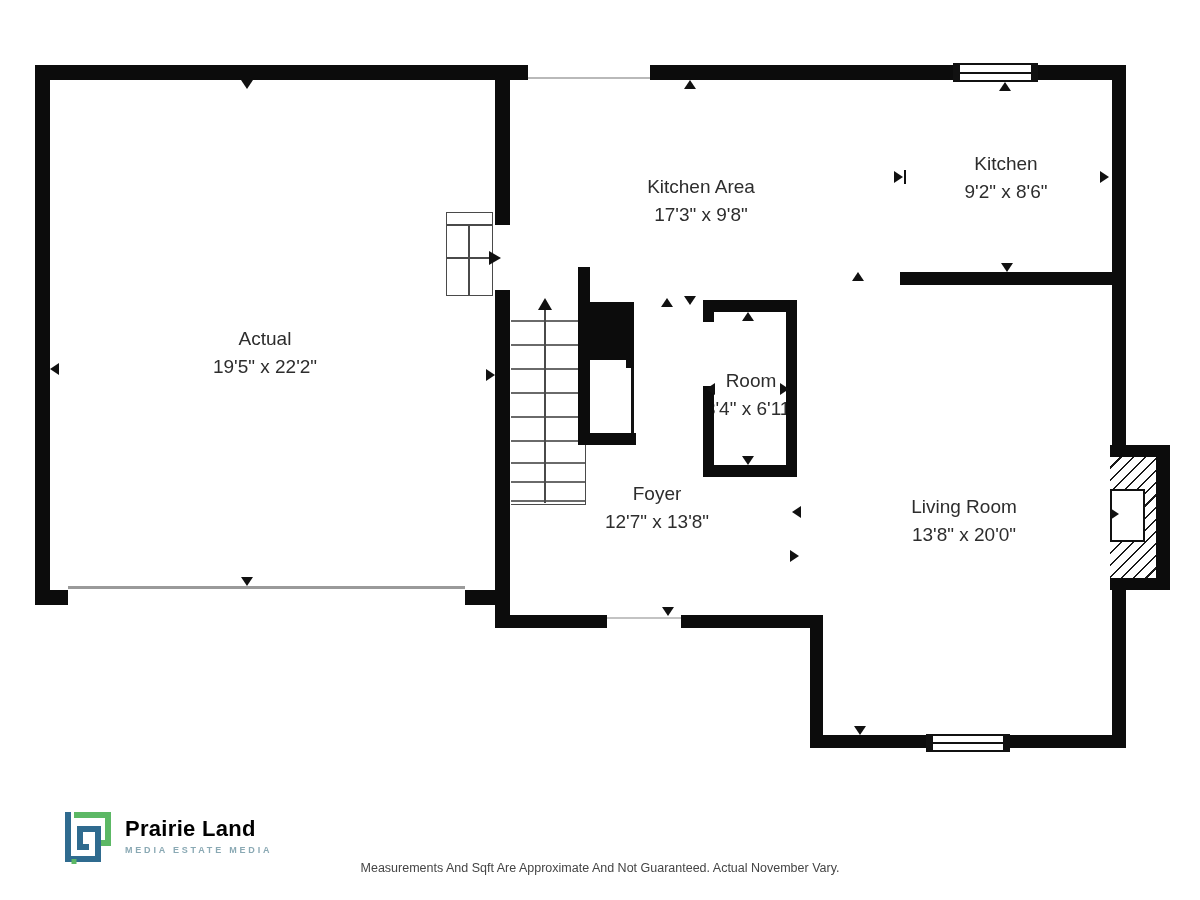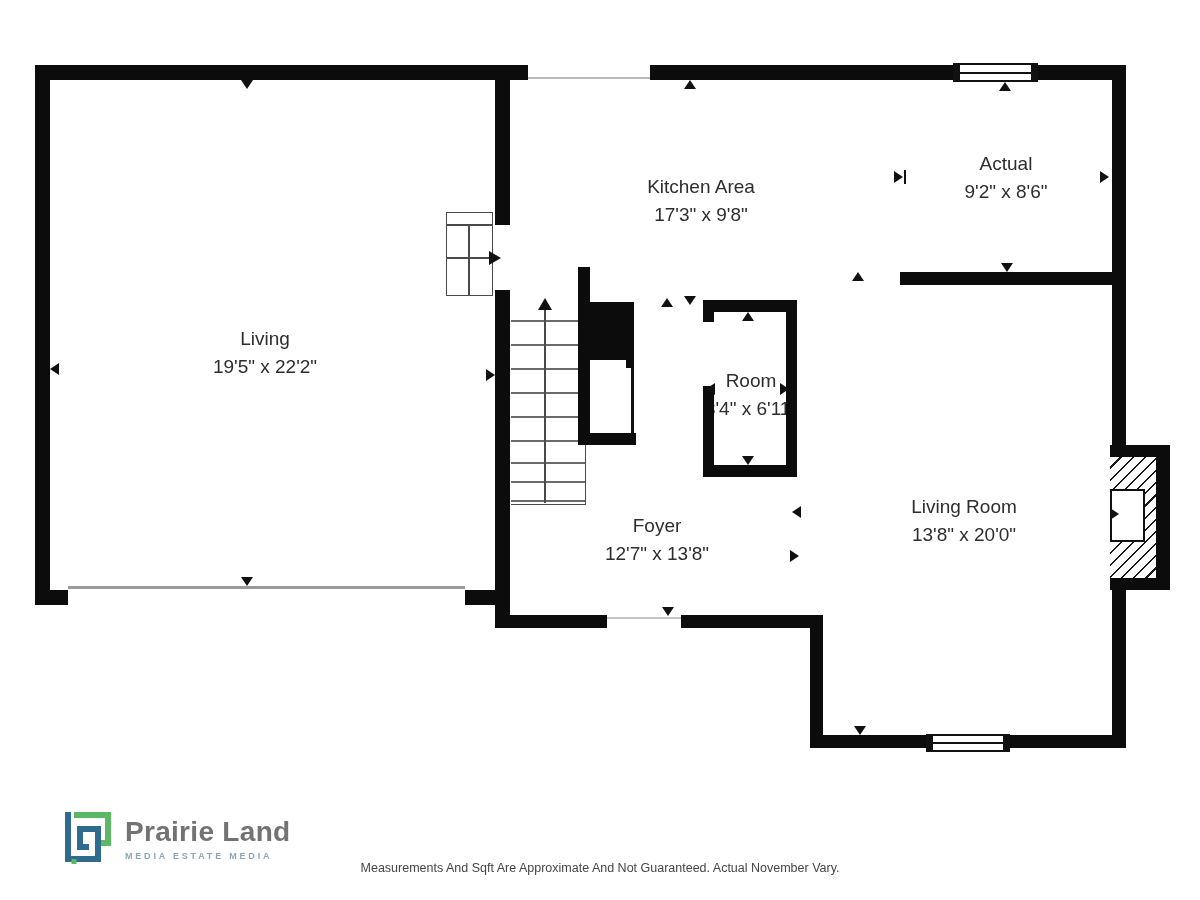--- a/index.html
+++ b/index.html
@@ -27,21 +27,21 @@
   .firebox{position:absolute;background:#fff;border:2px solid #111;box-sizing:border-box;z-index:5;}
   
   .tu,.td,.tl,.tr{position:absolute;width:0;height:0;z-index:6;}
   .tu{border-left:6px solid transparent;border-right:6px solid transparent;border-bottom:9px solid #111;}
   .td{border-left:6px solid transparent;border-right:6px solid transparent;border-top:9px solid #111;}
   .tl{border-top:6px solid transparent;border-bottom:6px solid transparent;border-right:9px solid #111;}
   .tr{border-top:6px solid transparent;border-bottom:6px solid transparent;border-left:9px solid #111;}
   
   .logo{position:absolute;left:55px;top:810px;display:flex;align-items:flex-start;z-index:2;}
   .logo-text{margin-left:10px;padding-top:6px;}
-  .logo-title{font-size:28px;font-weight:700;color:#737373;letter-spacing:.3px;}
+  .logo-title{font-size:22px;font-weight:700;color:#000000;letter-spacing:.3px;}
   .logo-tagline{font-size:9px;letter-spacing:2.8px;color:#8aa9b4;font-weight:700;margin-top:3px;}
   .disclaimer{position:absolute;left:0;right:0;top:861px;text-align:center;font-size:12.5px;color:#454545;z-index:2;}
 </style>
 </head>
 <body>
 
 <div class="page">
 
   <div class="wall" style="left:35px;top:65px;width:493px;height:15px;"></div>
   <div class="thin" style="left:528px;top:77px;width:122px;height:2px;"></div>
@@ -96,36 +96,36 @@
     <div class="mid"></div>
     <div class="capR"></div>
   </div>
 
   <div class="fp-outer" style="left:1110px;top:445px;width:60px;height:145px;"></div>
   <div class="fp-hatch" style="left:1110px;top:457px;width:46px;height:121px;"></div>
   <div class="firebox" style="left:1110px;top:489px;width:35px;height:53px;"></div>
   <div class="tr" style="left:1110px;top:508px;"></div>
 
   <div class="room-label" style="left:265px;top:353px;">
-    <div>Living</div>
+    <div>Actual</div>
     <div>19'5" x 22'2"</div>
   </div>
   <div class="room-label" style="left:701px;top:201px;">
     <div>Kitchen Area</div>
     <div>17'3" x 9'8"</div>
   </div>
   <div class="room-label" style="left:1006px;top:178px;">
-    <div>Actual</div>
+    <div>Kitchen</div>
     <div>9'2" x 8'6"</div>
   </div>
   <div class="room-label" style="left:751px;top:395px;">
     <div>Room</div>
     <div>3'4" x 6'11"</div>
   </div>
-  <div class="room-label" style="left:657px;top:540px;">
+  <div class="room-label" style="left:657px;top:508px;">
     <div>Foyer</div>
     <div>12'7" x 13'8"</div>
   </div>
   <div class="room-label" style="left:964px;top:521px;">
     <div>Living Room</div>
     <div>13'8" x 20'0"</div>
   </div>
 
   <div class="td" style="left:241px;top:80px;"></div>
   <div class="tl" style="left:50px;top:363px;"></div>

